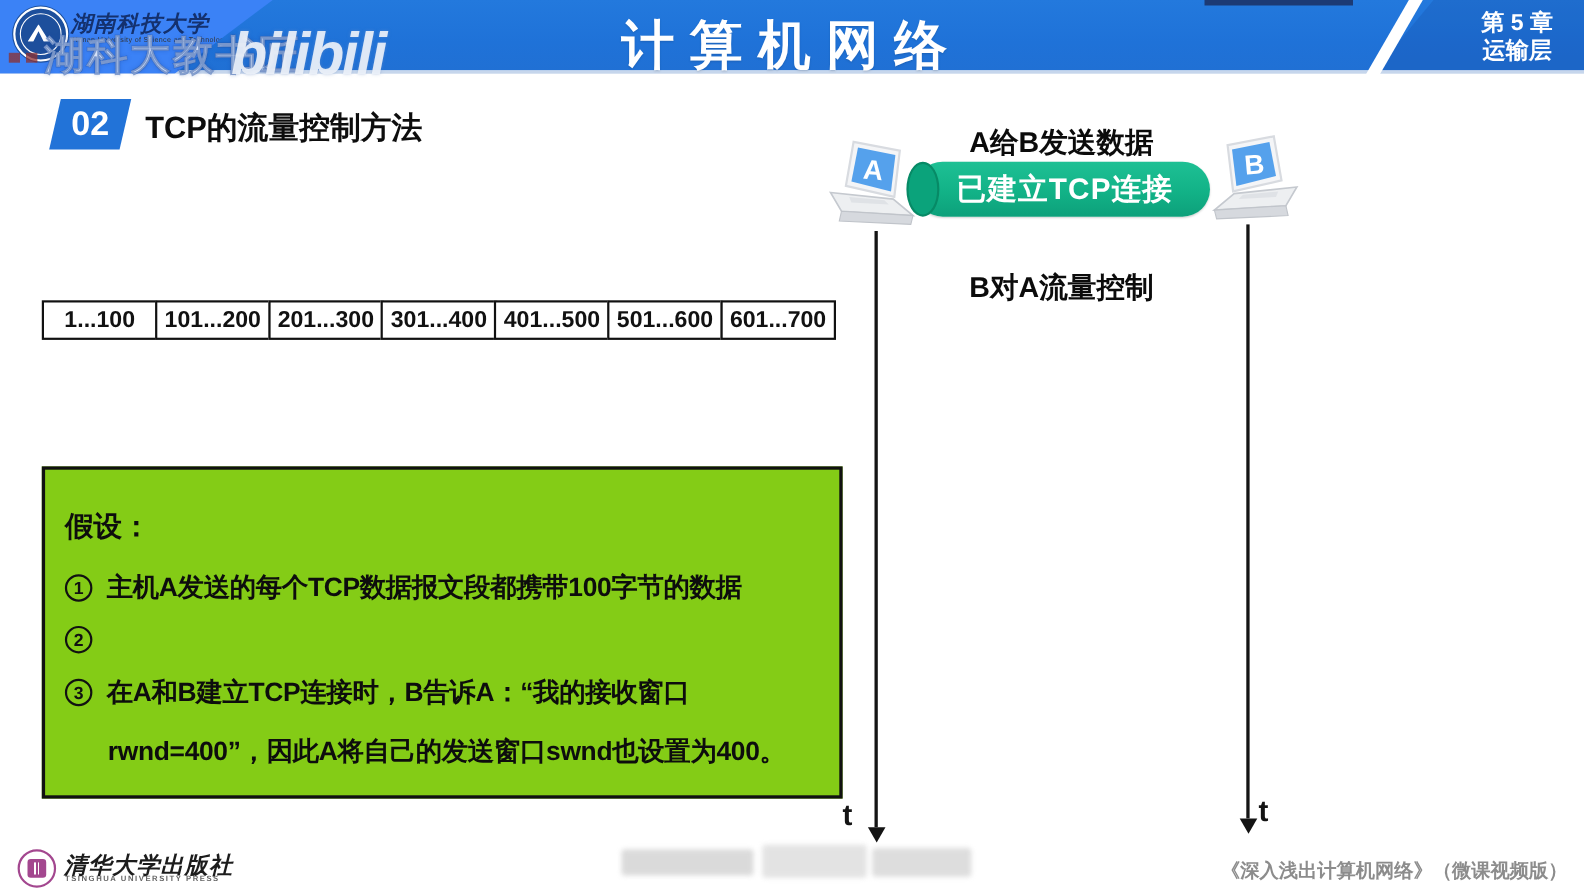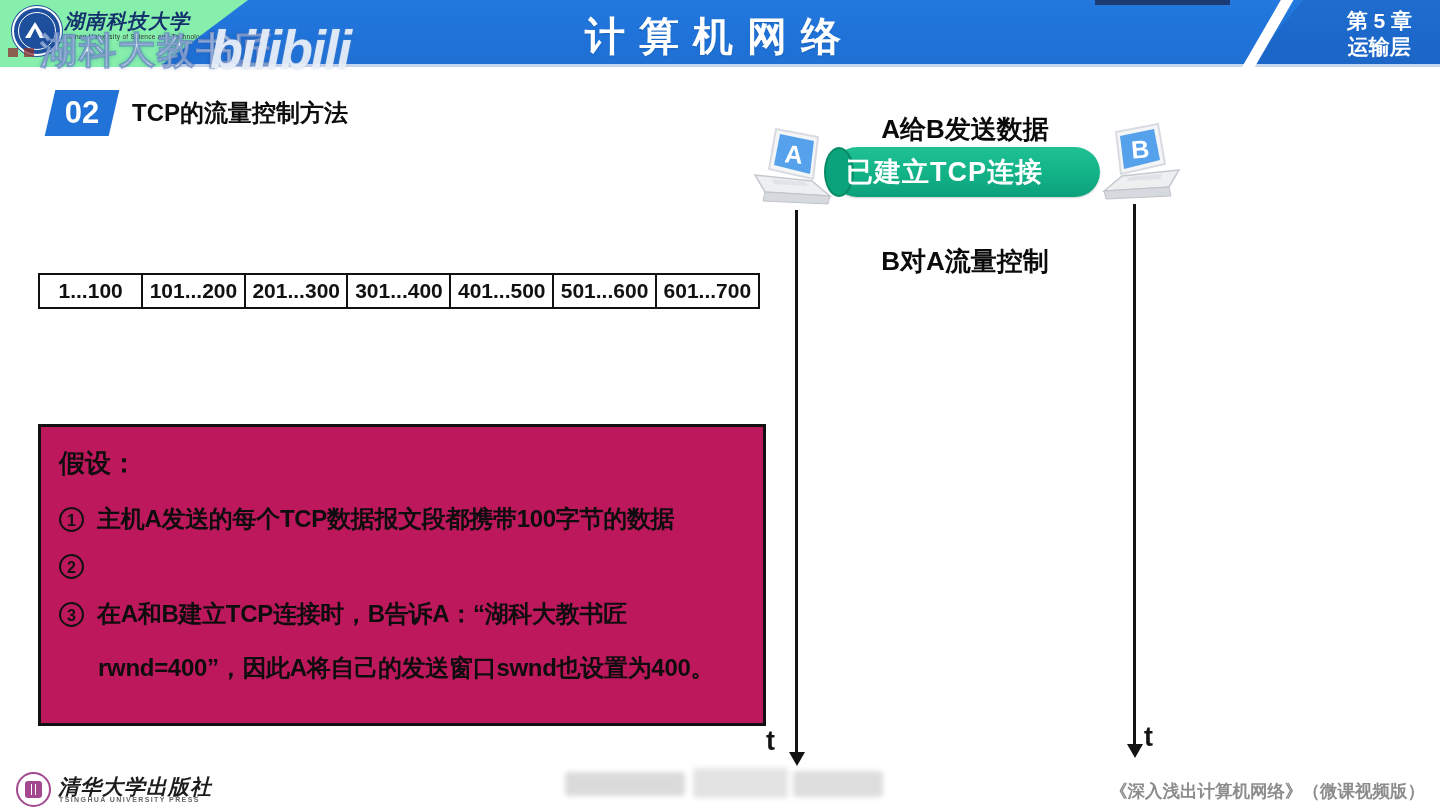--- a/index.html
+++ b/index.html
@@ -8,62 +8,62 @@
 
   
   .header-bar{position:absolute;left:0;top:0;width:1440px;height:64px;
               background:linear-gradient(180deg,#2379dd 0%,#1f72d8 60%,#2070d4 100%);
               border-bottom:3px solid #c6d6ec;}
   .header-dark-right{position:absolute;left:1250px;top:0;width:190px;height:64px;
               background:rgba(12,52,128,0.16);clip-path:polygon(28% 0,100% 0,100% 100%,0 100%);}
   .header-navy-strip{position:absolute;left:1095px;top:0;width:135px;height:5px;background:#1c3a74;}
   .header-slash{position:absolute;left:1262px;top:-10px;width:11px;height:88px;background:#ffffff;
               transform:rotate(30deg);}
-  .header-wedge{position:absolute;left:0;top:0;width:248px;height:67px;background:#86efac;
+  .header-wedge{position:absolute;left:0;top:0;width:248px;height:67px;background:#3b82f6;
               clip-path:polygon(0 0,100% 0,64% 100%,0 100%);}
   .uni-logo{position:absolute;left:12px;top:6px;width:46px;height:46px;border-radius:50%;
             background:#1d4f9c;border:2px solid #ffffff;box-shadow:0 0 0 1px #1d4f9c;}
   .uni-logo .ring{position:absolute;left:4px;top:4px;right:4px;bottom:4px;border:1.5px solid #fff;border-radius:50%;}
   .uni-logo .mount{position:absolute;left:11px;top:14px;width:20px;height:16px;background:#ffffff;
             clip-path:polygon(50% 0,100% 100%,74% 100%,50% 40%,26% 100%,0 100%);}
   .uni-name{position:absolute;left:64px;top:8px;font-family:"Liberation Serif",serif;
             font-size:20px;font-weight:bold;font-style:italic;color:#14316e;letter-spacing:1px;white-space:nowrap;}
   .uni-name-en{position:absolute;left:66px;top:33px;font-size:6.5px;color:#333;letter-spacing:.3px;white-space:nowrap;}
   .seal-marks{position:absolute;left:8px;top:48px;width:26px;height:9px;
             background:linear-gradient(90deg,#8c2f2f 0 40%,transparent 40% 60%,#8c2f2f 60% 100%);opacity:.75;}
   .course-title{position:absolute;left:50%;top:9px;transform:translateX(-50%);
-            color:#ffffff;font-size:40px;font-weight:900;letter-spacing:14px;white-space:nowrap;
+            color:#ffffff;font-size:48px;font-weight:900;letter-spacing:14px;white-space:nowrap;
             text-shadow:0 1px 2px rgba(0,0,0,.15);}
   .chapter{position:absolute;right:28px;top:8px;text-align:center;color:#ffffff;font-weight:900;
             font-size:21px;line-height:26px;white-space:nowrap;}
   .watermark-text{position:absolute;left:40px;top:26px;font-size:37px;font-weight:700;letter-spacing:2px;
             color:rgba(255,255,255,.8);-webkit-text-stroke:1px rgba(45,90,170,.55);
             text-shadow:0 0 4px rgba(25,70,160,.4);white-space:nowrap;z-index:6;}
   .bilibili-logo{position:absolute;left:210px;top:18px;font-size:54px;font-weight:900;letter-spacing:-2px;
             color:rgba(238,243,250,.9);text-shadow:0 0 3px rgba(120,150,200,.5);z-index:6;font-style:italic;}
 
   
   .section-badge{position:absolute;left:50px;top:90px;width:64px;height:46px;background:#2273d8;
             transform:skewX(-13deg);}
   .section-badge span{display:block;transform:skewX(13deg);color:#fff;font-size:31px;font-weight:900;
             text-align:center;line-height:46px;}
-  .section-title{position:absolute;left:132px;top:97px;font-size:24px;font-weight:900;color:#0d0d0d;letter-spacing:0px;}
+  .section-title{position:absolute;left:132px;top:97px;font-size:28px;font-weight:900;color:#0d0d0d;letter-spacing:0px;}
 
   
   .label-top{position:absolute;left:858px;top:112px;width:214px;text-align:center;
             font-size:26px;font-weight:900;color:#0b0b0b;}
   .label-bottom{position:absolute;left:858px;top:200px;width:214px;text-align:center;
             font-size:26px;font-weight:900;color:#0b0b0b;margin-top:44px;}
   .pill{position:absolute;left:832px;top:147px;width:268px;height:50px;border-radius:26px;
         background:linear-gradient(180deg,#1ec094 0%,#12b287 55%,#0da07a 100%);
         box-shadow:0 1px 2px rgba(0,0,0,.2);z-index:2;}
   .pill-cap{position:absolute;left:824px;top:147px;width:30px;height:50px;border-radius:50%;
         background:#0ba37b;border:2px solid #078a66;box-sizing:border-box;z-index:3;}
   .pill-label{position:absolute;left:846px;top:147px;width:244px;height:50px;line-height:50px;
-        color:#ffffff;font-size:27px;font-weight:900;z-index:4;letter-spacing:1px;}
+        text-align:center;color:#ffffff;font-size:27px;font-weight:900;z-index:4;letter-spacing:1px;}
   .laptop{position:absolute;width:92px;height:90px;z-index:5;}
   .laptop-a{left:752px;top:126px;}
   .laptop-b{left:1090px;top:121px;}
 
   .tl-line{position:absolute;width:3px;background:#141414;z-index:1;}
   .tl-line-a{left:795px;top:210px;height:542px;}
   .tl-line-b{left:1133px;top:204px;height:540px;}
   .tl-head{position:absolute;width:0;height:0;border-left:8px solid transparent;border-right:8px solid transparent;
            border-top:14px solid #141414;z-index:1;}
   .tl-head-a{left:788.5px;top:752px;}
@@ -74,22 +74,22 @@
 
   
   .segments{position:absolute;left:38px;top:273px;width:722px;height:36px;display:flex;}
   .seg-cell{flex:1;border:2.5px solid #111;margin-left:-2.5px;background:#fff;
             text-align:center;font-size:21px;font-weight:bold;color:#111;line-height:32px;
             font-stretch:condensed;white-space:nowrap;}
   .seg-cell:first-child{margin-left:0;}
 
   
   .assumptions{position:absolute;left:38px;top:424px;width:728px;height:302px;
-            border:3px solid #111;background:#be185d;box-sizing:border-box;
-            padding:19px 16px 0 18px;}
+            border:3px solid #111;background:#84cc16;box-sizing:border-box;
+            padding:34px 16px 0 18px;}
   .assump-heading{font-size:26px;font-weight:900;color:#0d0d0d;margin-bottom:22px;}
   .assump-item{display:flex;align-items:center;gap:13px;margin-bottom:19px;}
   .assump-num{flex:0 0 auto;width:25px;height:25px;border:2.5px solid #111;border-radius:50%;
             text-align:center;line-height:24px;font-size:16px;font-weight:bold;color:#111;box-sizing:border-box;}
   .assump-text{font-size:24px;font-weight:900;color:#0d0d0d;white-space:nowrap;letter-spacing:-0.3px;}
   .assump-cont{margin:22px 0 0 39px;font-size:24px;font-weight:700;color:#0d0d0d;white-space:nowrap;letter-spacing:-0.3px;}
 
   
   .pub-logo{position:absolute;left:16px;top:772px;width:35px;height:35px;border-radius:50%;
             border:2px solid #a3478f;box-sizing:border-box;}
@@ -185,21 +185,21 @@
     <div class="assump-heading">假设：</div>
     <div class="assump-item">
       <div class="assump-num">1</div>
       <div class="assump-text">主机A发送的每个TCP数据报文段都携带100字节的数据</div>
     </div>
     <div class="assump-item">
       <div class="assump-num">2</div>
     </div>
     <div class="assump-item">
       <div class="assump-num">3</div>
-      <div class="assump-text">在A和B建立TCP连接时，B告诉A：“湖科大教书匠</div>
+      <div class="assump-text">在A和B建立TCP连接时，B告诉A：“我的接收窗口</div>
     </div>
     <div class="assump-cont">rwnd=400”，因此A将自己的发送窗口swnd也设置为400。</div>
   </div>
 
   <div class="pub-logo">
     <div class="inner"></div>
     <div class="slit"></div>
   </div>
   <div class="pub-name">清华大学出版社</div>
   <div class="pub-name-en">TSINGHUA UNIVERSITY PRESS</div>

